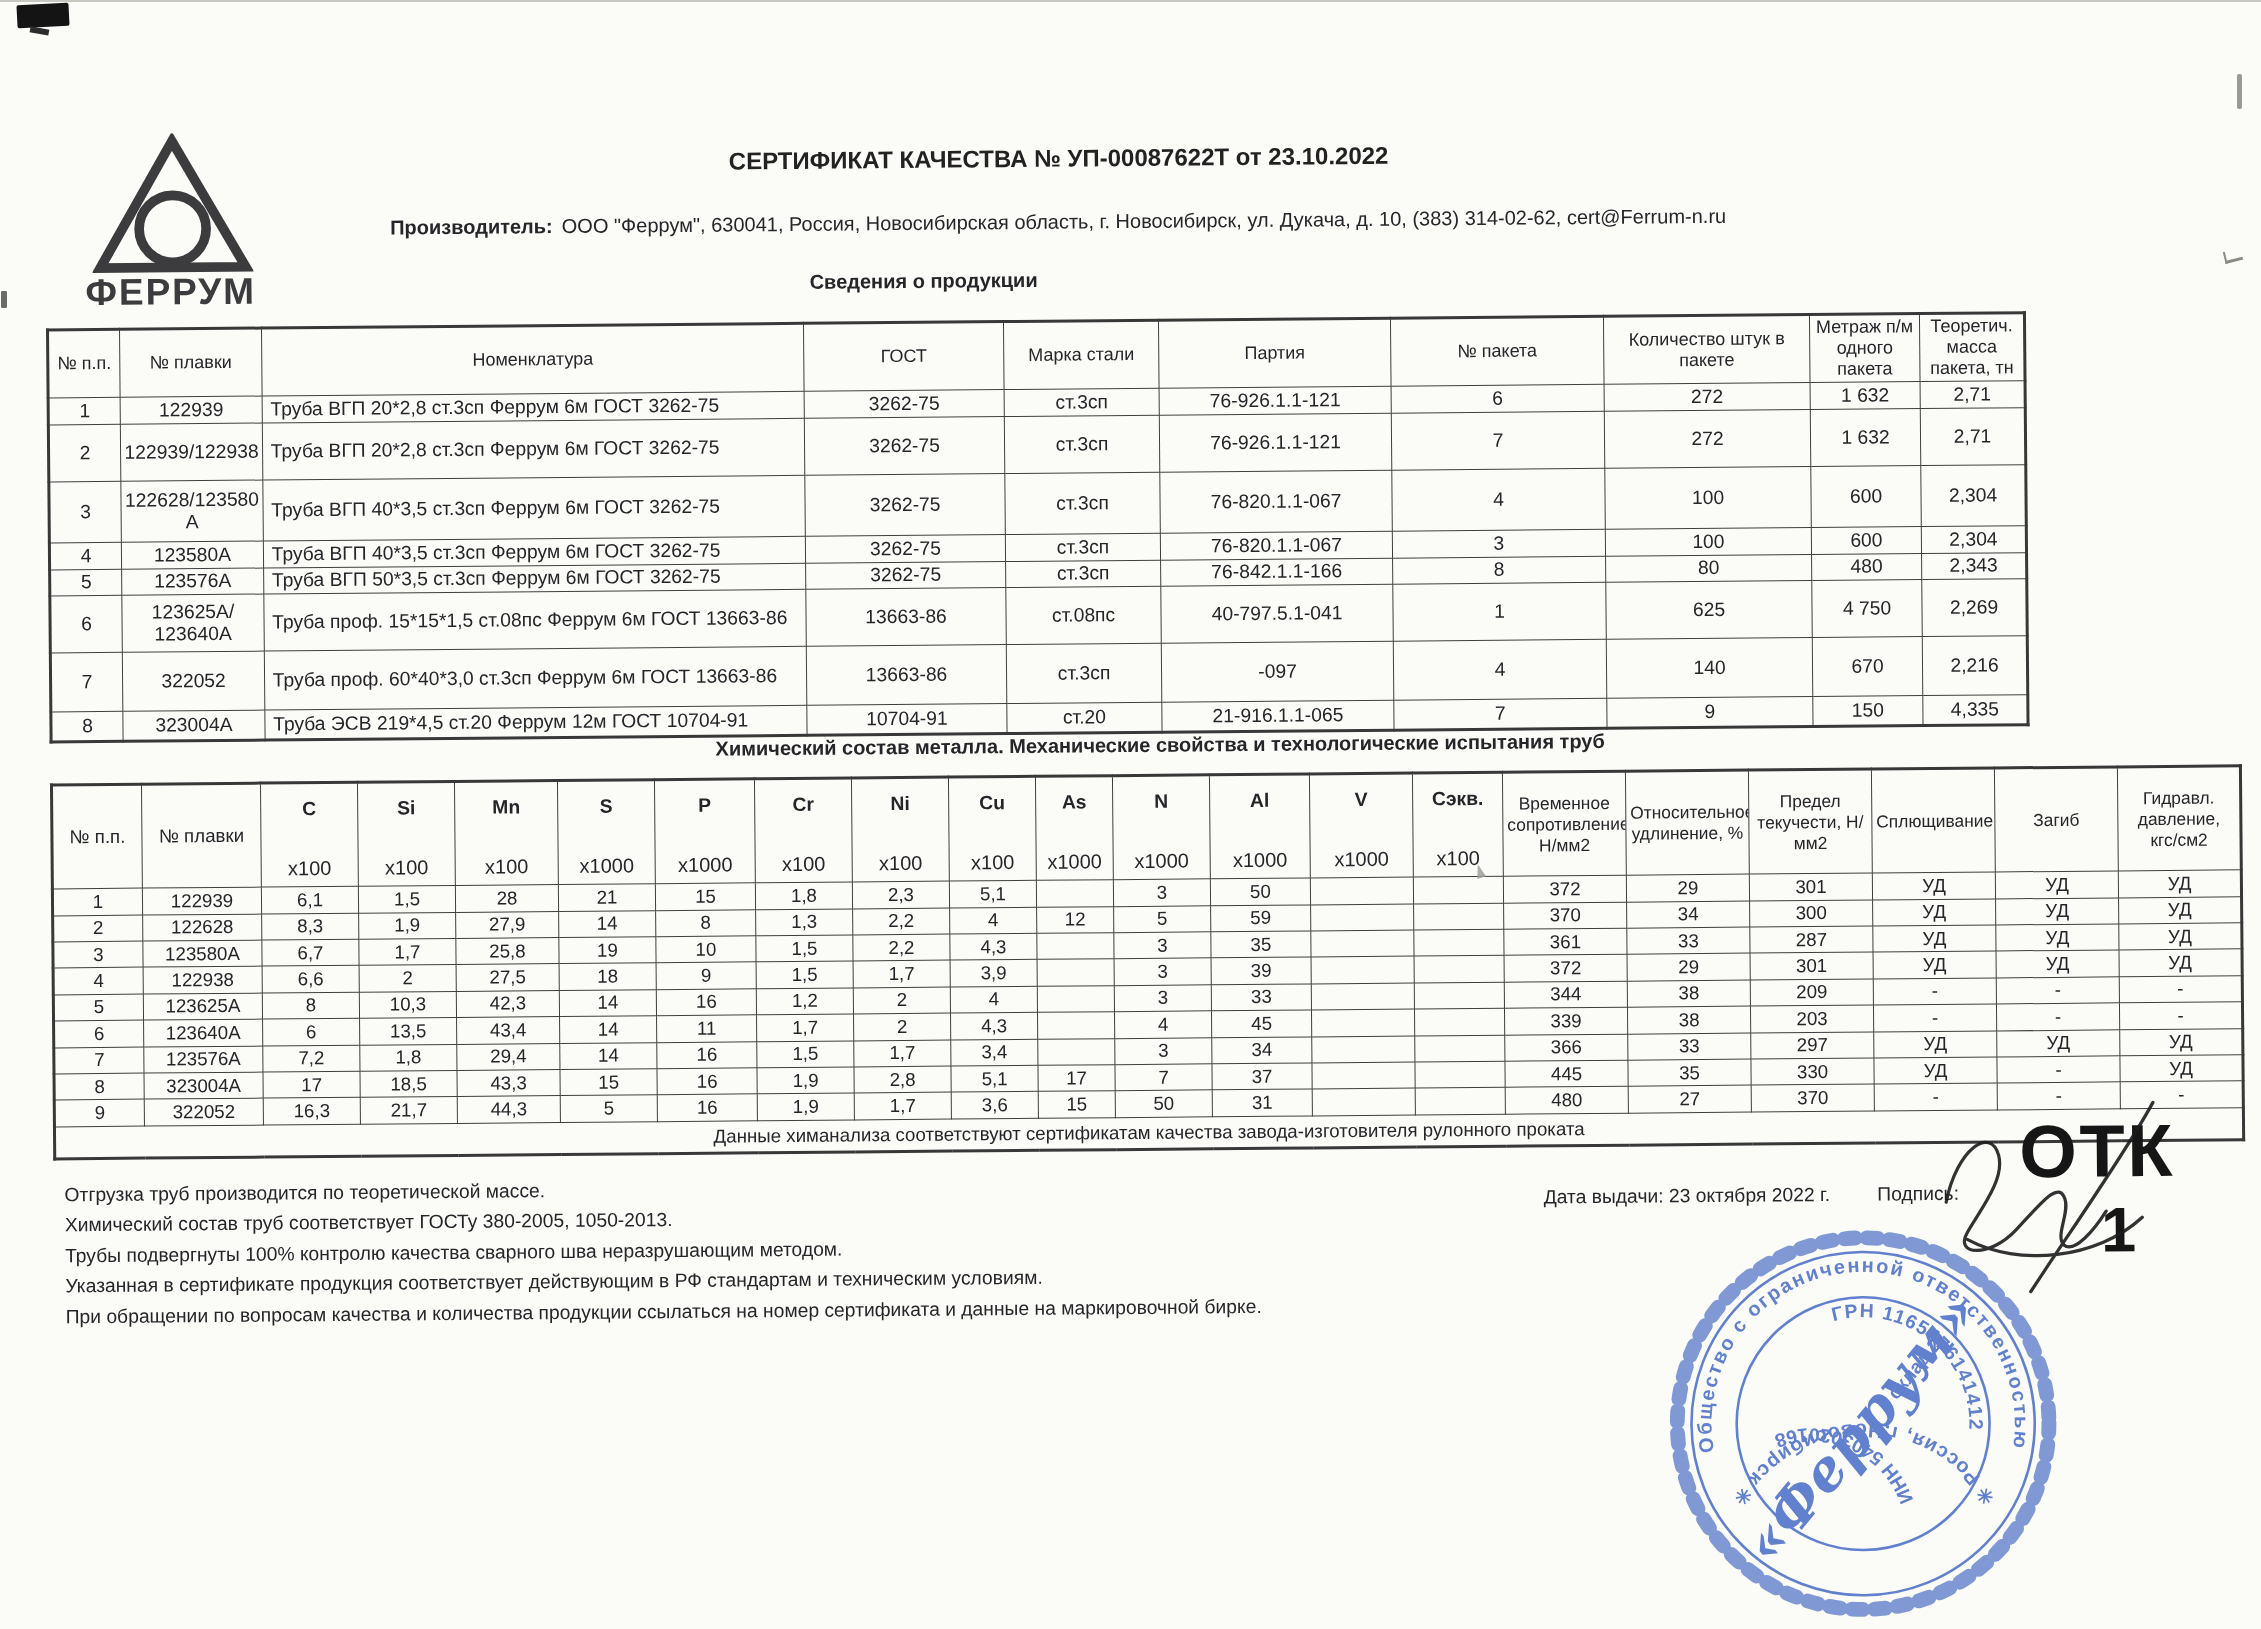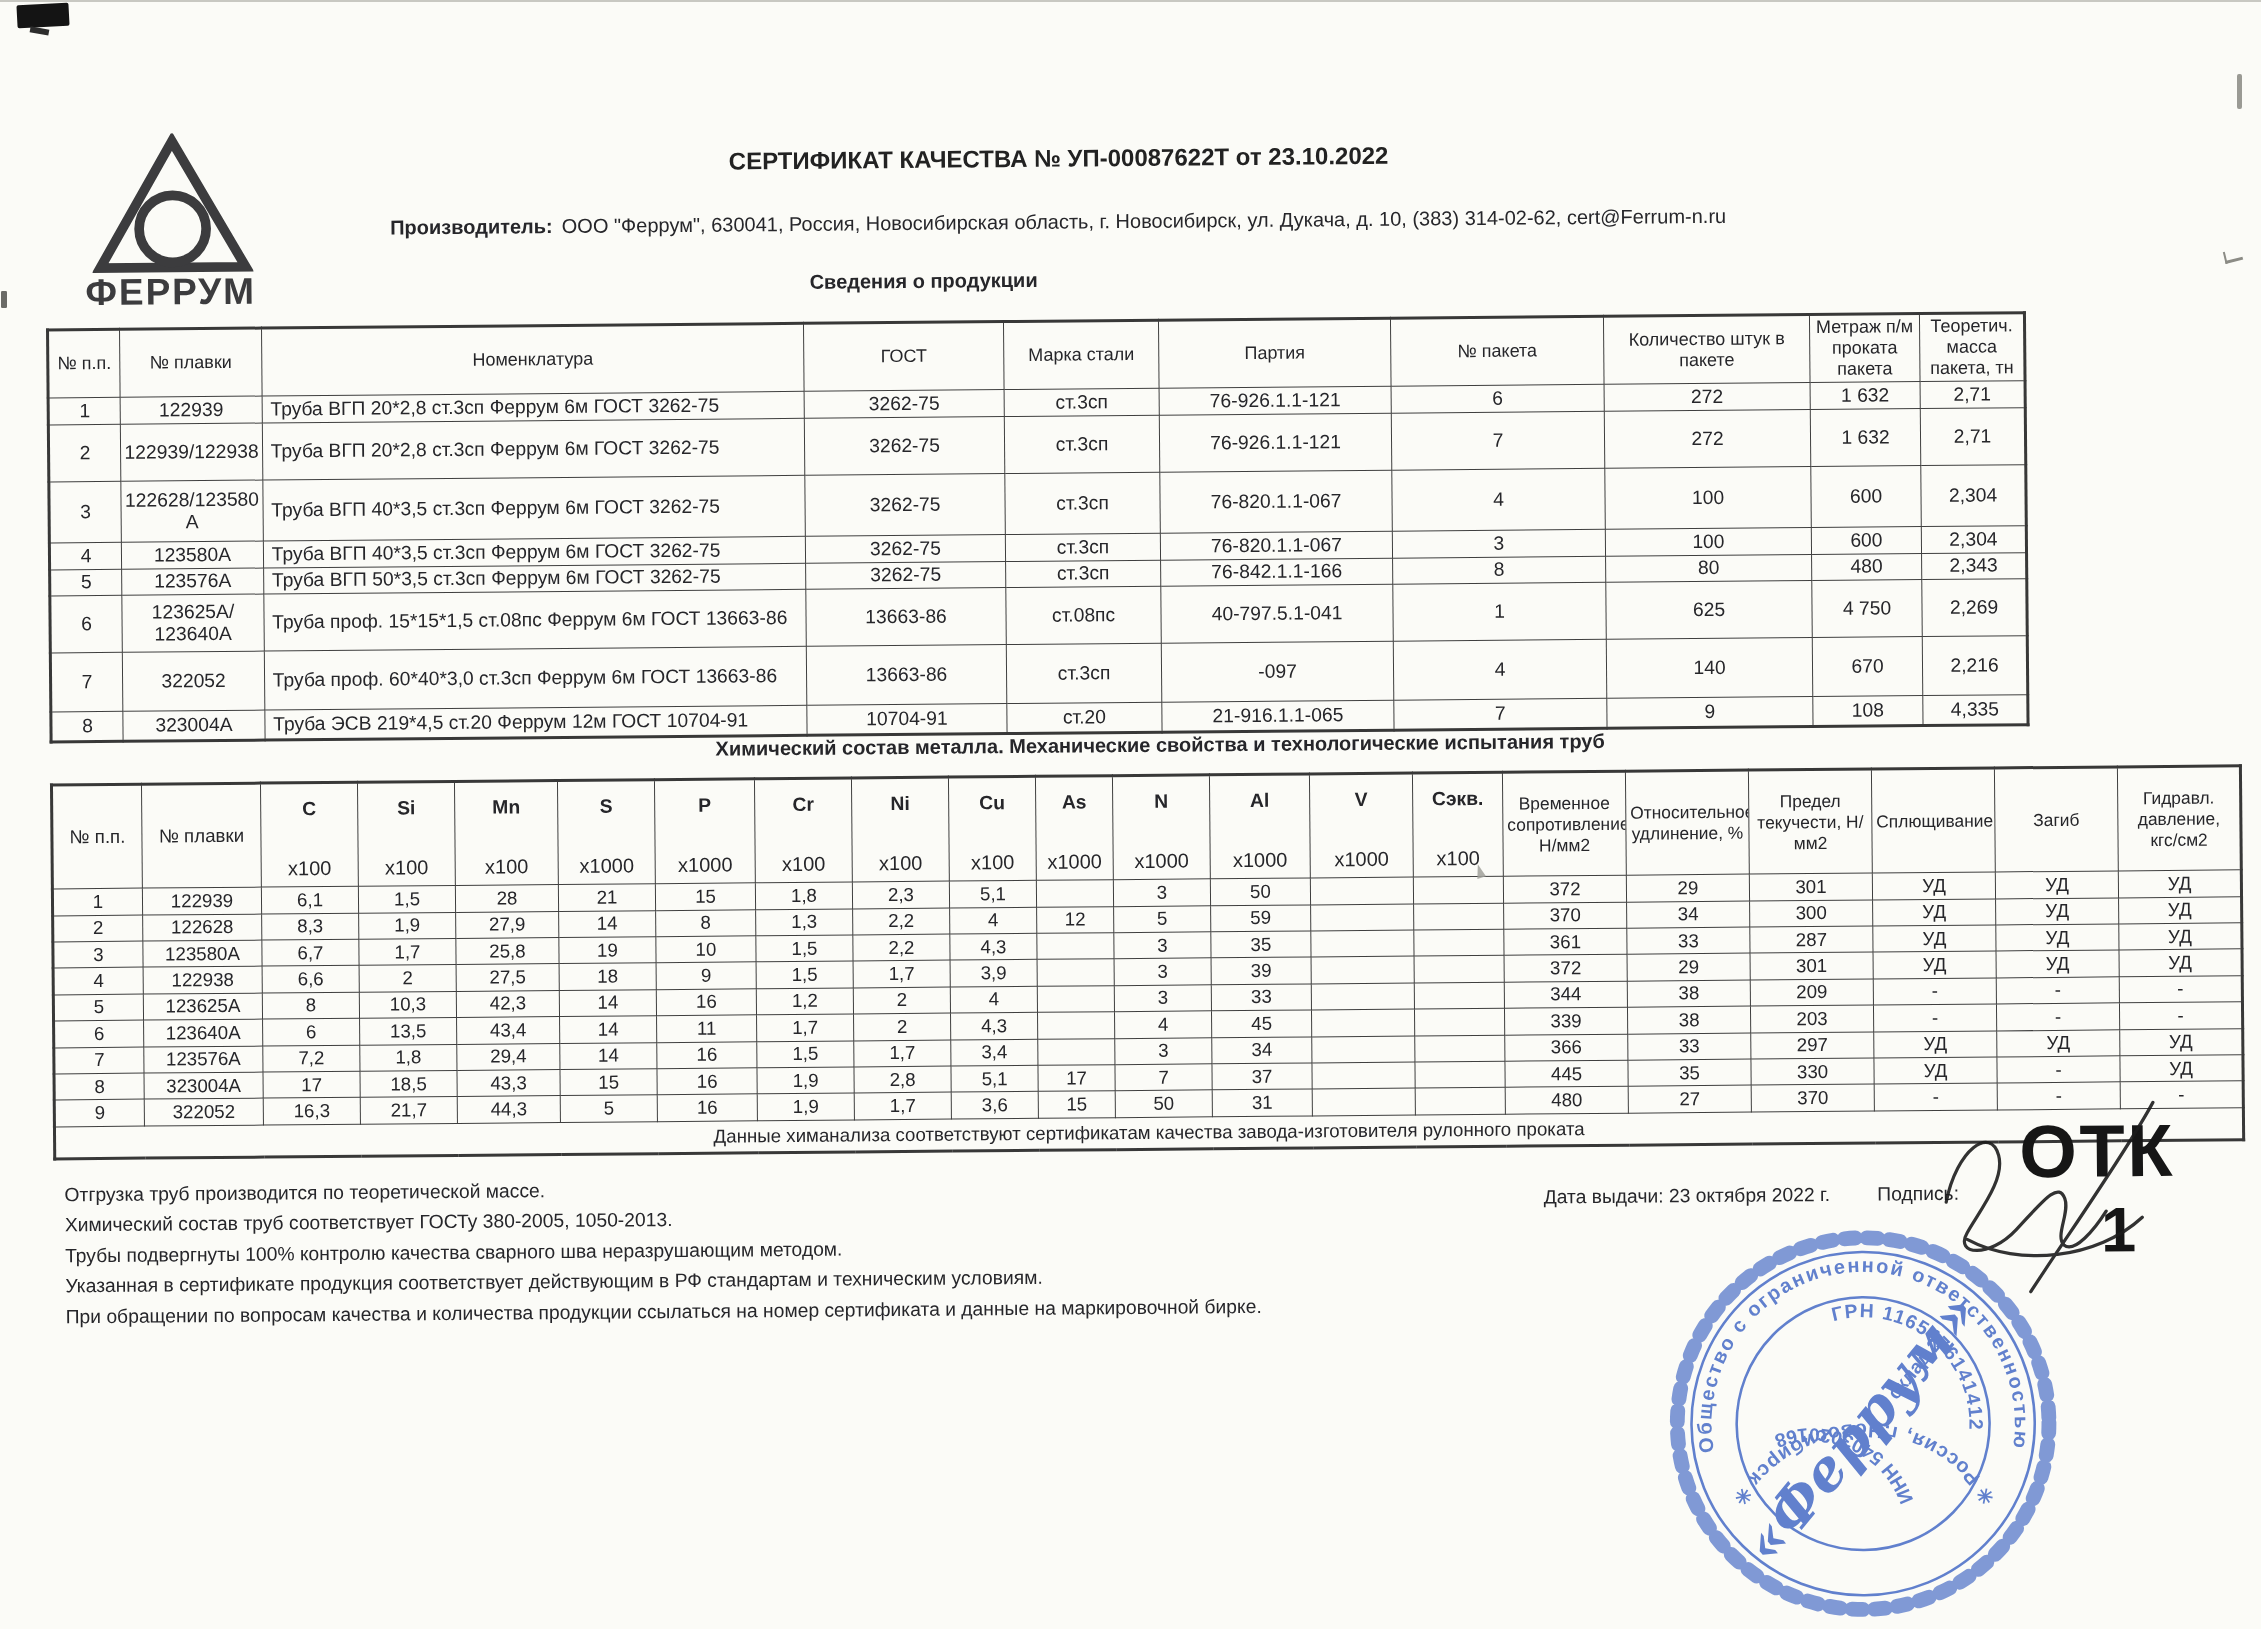--- a/index.html
+++ b/index.html
@@ -110,21 +110,21 @@
     <thead>
         <tr id="products-head-row">
           <th>№ п.п.</th>
           <th>№ плавки</th>
           <th>Номенклатура</th>
           <th>ГОСТ</th>
           <th>Марка стали</th>
           <th>Партия</th>
           <th>№ пакета</th>
           <th>Количество штук в пакете</th>
-          <th>Метраж п/м проката пакета</th>
+          <th>Метраж п/м одного пакета</th>
           <th>Теоретич. масса пакета, тн</th>
         </tr>
       </thead>
     <tbody id="products-body">
         <tr>
           <td>1</td>
           <td>122939</td>
           <td>Труба ВГП 20*2,8 ст.3сп Феррум 6м ГОСТ 3262-75</td>
           <td>3262-75</td>
           <td>ст.3сп</td>
@@ -208,21 +208,21 @@
         </tr>
         <tr>
           <td>8</td>
           <td>323004А</td>
           <td>Труба ЭСВ 219*4,5 ст.20 Феррум 12м ГОСТ 10704-91</td>
           <td>10704-91</td>
           <td>ст.20</td>
           <td>21-916.1.1-065</td>
           <td>7</td>
           <td>9</td>
-          <td>108</td>
+          <td>150</td>
           <td>4,335</td>
         </tr>
       </tbody>
   </table>
 
   <div class="sec-title2">Химический состав металла. Механические свойства  и технологические испытания труб</div>
 
   <table id="chem-table">
     <colgroup>
       <col style="width:90px">

